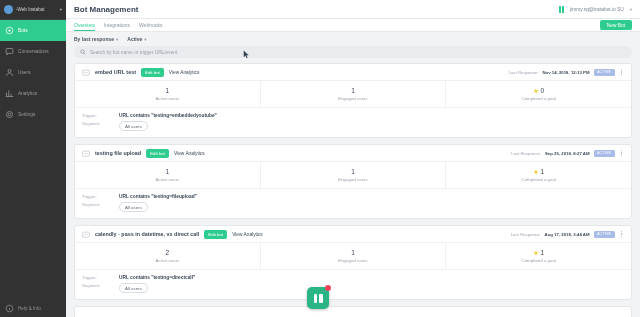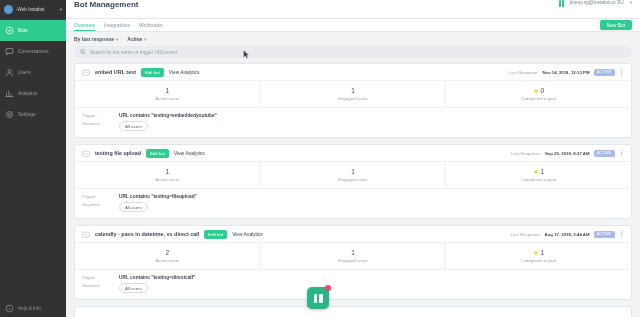--- a/index.html
+++ b/index.html
@@ -48,21 +48,21 @@
     height: 18px; display: flex; align-items: center;
     padding: 0 5px; gap: 4px; cursor: pointer;
   }
   .help-label { color: #8e8e8e; font-size: 4.6px; }
 
   
   .main { flex: 1; height: 317px; display: flex; flex-direction: column; background: #f2f3f5; }
 
   .topbar {
     height: 19px; background: #ffffff; border-bottom: 1px solid #e6e8ea;
-    display: flex; align-items: flex-start; padding: 0 8px; gap: 6px;
+    display: flex; align-items: center; padding: 0 8px; gap: 6px;
     flex: 0 0 19px;
   }
   .page-title { font-size: 8px; color: #3c4858; font-weight: bold; flex: 1; }
   .topbar-logo { display: flex; gap: 1px; align-items: center; }
   .logo-bar { width: 2px; height: 7px; background: #2ecc8f; border-radius: 0.5px; }
   .user-email { font-size: 4.8px; color: #7a8594; white-space: nowrap; }
   .user-caret { font-size: 4.5px; color: #9aa3af; }
 
   .tabsrow {
     height: 13px; background: #ffffff; border-bottom: 1px solid #e6e8ea;

